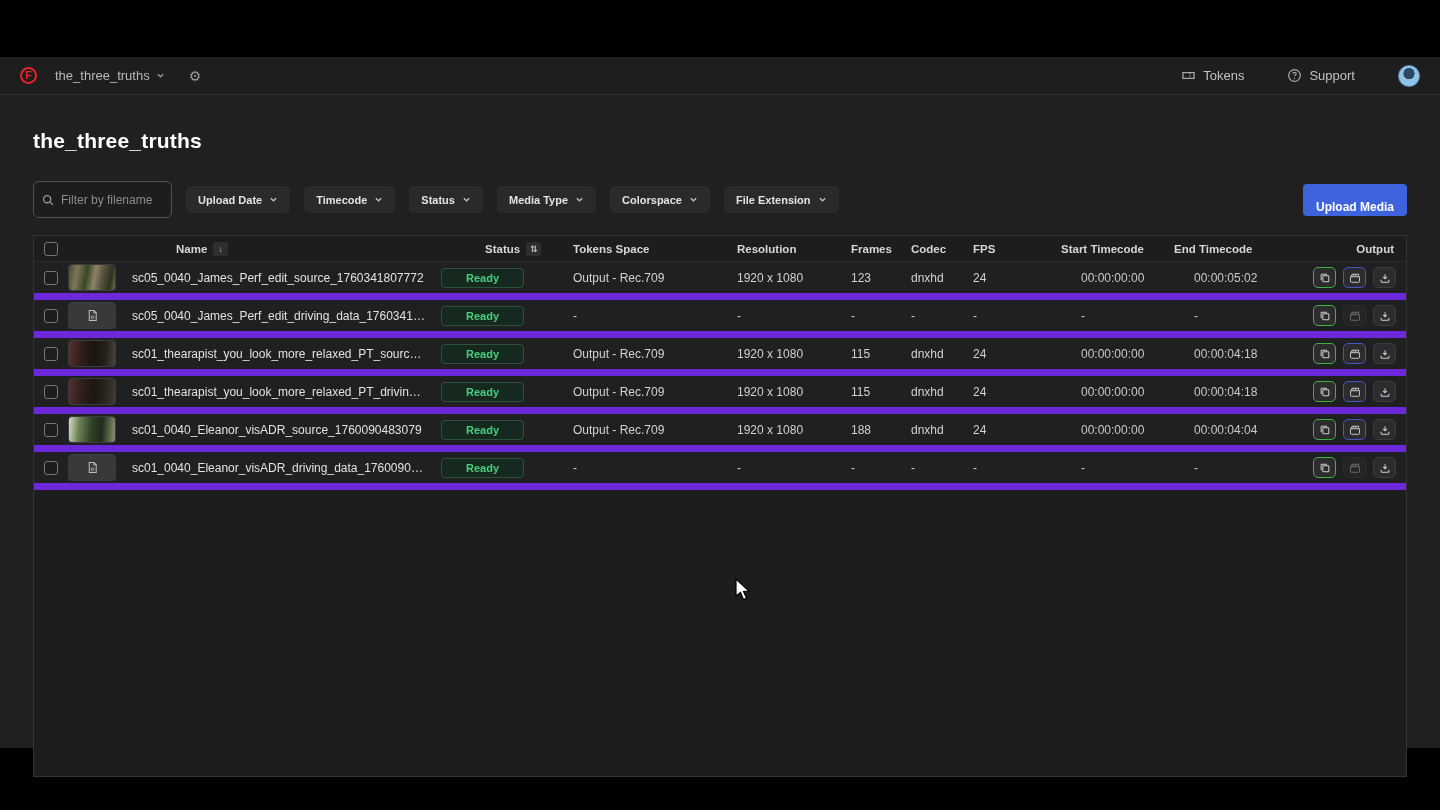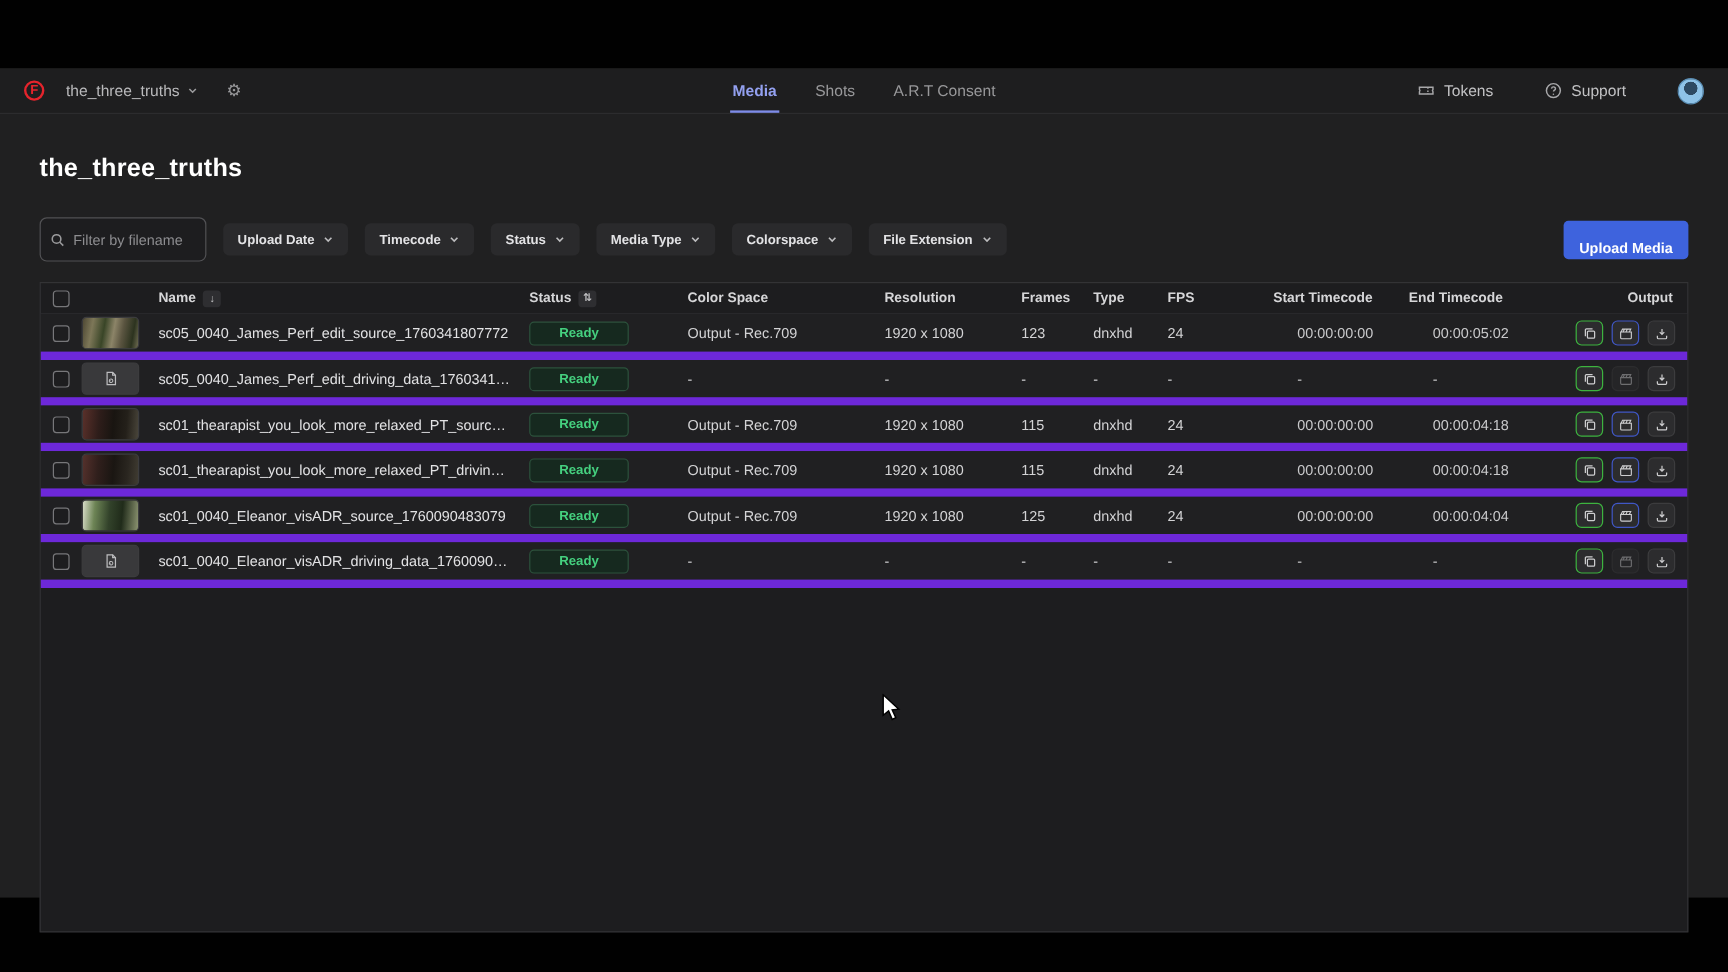--- a/index.html
+++ b/index.html
@@ -47,21 +47,21 @@
     font-weight:600; font-family:inherit; cursor:pointer; }
   .fbtn .chev { color:#bdbdbf; }
   .upload-btn { margin-left:auto; height:25px; padding:16px 13px; background:#3e63dd; border:none;
     border-radius:4px; color:#fff; font-size:12px; font-weight:600; font-family:inherit; cursor:pointer; }
 
   
   .table-wrap { margin-top:17px; height:542px; border:1px solid #333335; background:#1d1d1f; }
   .trow { display:grid; align-items:center;
     grid-template-columns:34px 64px 1fr 132px 164px 114px 60px 62px 88px 113px 108px 124px; }
   .thead { height:26px; border-bottom:1px solid #2c2c2e; color:#d6d6d8; font-size:11.5px; font-weight:bold; }
-  .thead .hcell { display:flex; align-items:center; gap:6px; }
+  .thead .hcell { display:flex; align-items:center; gap:6px;margin-left:44px; }
   .hbadge { width:15px; height:14px; background:#2e2e31; border-radius:3px; color:#bdbdbf;
     font-size:9px; display:flex; align-items:center; justify-content:center; cursor:pointer; }
   .h-actions { justify-content:flex-end; padding-right:12px; }
   .tbody .trow { height:38px; border-bottom:7px solid #6d28d9; background:#202022; font-size:12px; color:#d3d3d5; }
   .cb-cell { display:flex; justify-content:center; }
   .checkbox { width:14px; height:14px; border:1px solid #77777a; border-radius:3px; background:#1d1d1f; cursor:pointer; }
   .thumb { width:48px; height:27px; border-radius:4px; border:1px solid #3c3c3e; cursor:pointer; }
   .thumb-video-1 { background:linear-gradient(100deg,#4d4733 0%,#7d7758 18%,#394527 38%,#8c8468 55%,#5a5440 70%,#2c331f 88%,#6d6a50 100%); }
   .thumb-video-2 { background:linear-gradient(95deg,#5a302a 0%,#2e1d1a 30%,#191511 55%,#24201a 78%,#49453a 100%); }
   .thumb-video-3 { background:linear-gradient(95deg,#55312c 0%,#301f1c 28%,#1a1612 55%,#2a2620 80%,#403c32 100%); }
@@ -98,25 +98,20 @@
     <div class="nav-left">
       <div class="logo">F</div>
       <div class="project-switch">
         <span>the_three_truths</span>
         <svg class="chev" viewBox="0 0 10 10" fill="none" stroke="#9a9a9c" stroke-width="1.5">
             <path d="M2 3.5 L5 6.5 L8 3.5"></path>
           </svg>
       </div>
       <div class="gear">⚙</div>
     </div>
-    <div class="nav-tabs">
-      <div class="tab active">Media</div>
-      <div class="tab">Shots</div>
-      <div class="tab">A.R.T Consent</div>
-    </div>
     <div class="nav-right">
       <div class="nav-link">
         <svg class="nav-ico" viewBox="0 0 16 16" fill="none" stroke="currentColor" stroke-width="1.3">
             <path d="M2 5h12v2a1.5 1.5 0 0 0 0 2v2H2V9a1.5 1.5 0 0 0 0-2z"></path>
             <path d="M9.5 5v6" stroke-dasharray="1.4 1.4"></path>
           </svg>
         <span>Tokens</span>
       </div>
       <div class="nav-link">
         <svg class="nav-ico" viewBox="0 0 16 16" fill="none" stroke="currentColor" stroke-width="1.3">
@@ -187,24 +182,24 @@
           </div>
         <div></div>
         <div class="hcell">
             <span>Name</span>
             <span class="hbadge">↓</span>
           </div>
         <div class="hcell">
             <span>Status</span>
             <span class="hbadge">⇅</span>
           </div>
-        <div>Color Space</div>
+        <div>Tokens Space</div>
         <div>Resolution</div>
         <div>Frames</div>
-        <div>Type</div>
+        <div>Codec</div>
         <div>FPS</div>
         <div>Start Timecode</div>
         <div>End Timecode</div>
         <div class="hcell h-actions">Output</div>
       </div>
       <div class="tbody">
   <div class="trow">
     <div class="cb-cell">
               <div class="checkbox"></div>
             </div>
@@ -374,21 +369,21 @@
             </div>
     <div>
               <div class="thumb thumb-video-4">
       
     </div>
             </div>
     <div class="name-cell">sc01_0040_Eleanor_visADR_source_1760090483079</div>
     <div><span class="status-badge">Ready</span></div>
     <div>Output - Rec.709</div>
     <div>1920 x 1080</div>
-    <div>125</div>
+    <div>188</div>
     <div>dnxhd</div>
     <div>24</div>
     <div class="mono-dim">00:00:00:00</div>
     <div class="mono-dim">00:00:04:04</div>
     <div class="actions-cell">
       <div class="abtn green">
         <svg viewBox="0 0 14 14" fill="none" stroke="currentColor" stroke-width="1.2">
                   <rect x="4.5" y="4.5" width="7" height="7" rx="1"></rect>
                   <path d="M2.5 9.5v-6a1 1 0 0 1 1-1h6"></path>
                 </svg>

